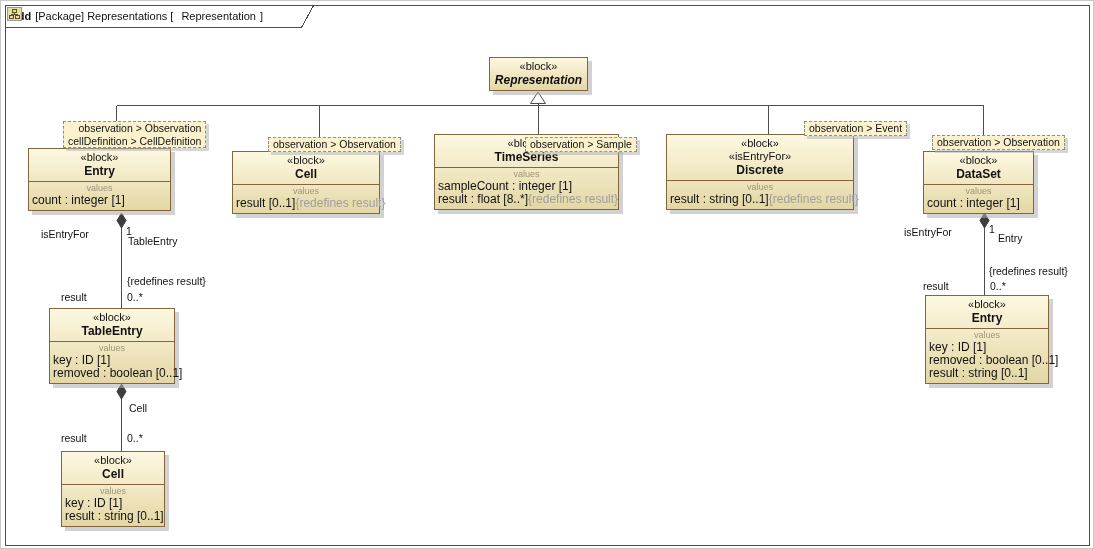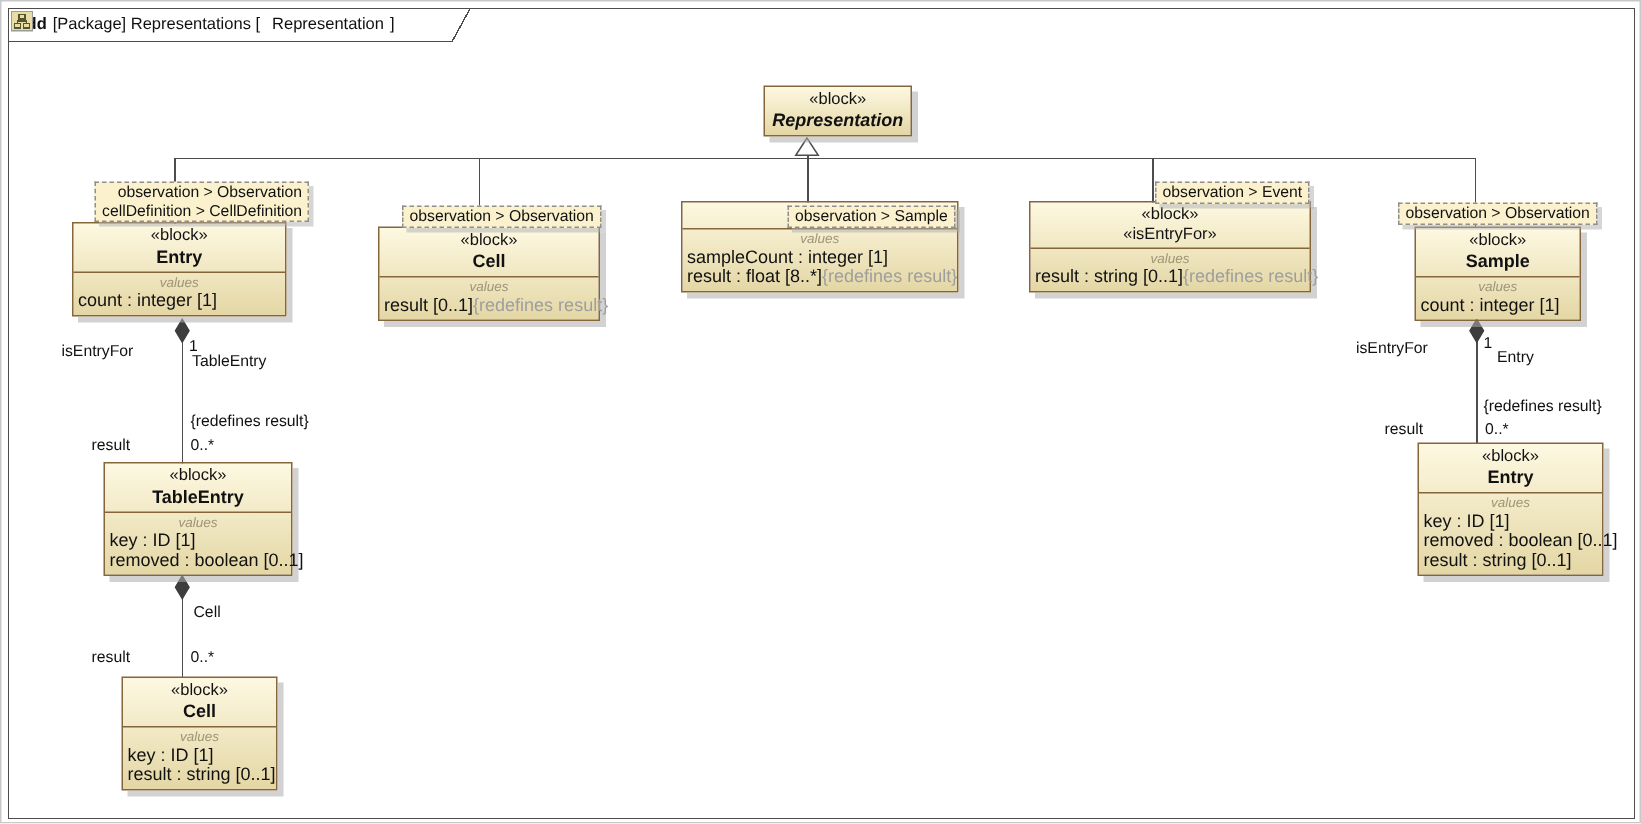--- a/index.html
+++ b/index.html
@@ -17,28 +17,27 @@
   .tab .kw{font-weight:bold;margin-right:4px;}
   .tab .ctx{margin-right:4px;}
   .tab .dname{margin:0 4px;}
   .dicon{width:15px;height:14px;display:inline-block;}
   
   .block{
     position:absolute;z-index:2;box-sizing:border-box;
     background:linear-gradient(#FDF8E1,#E4D7A5);
     border:1px solid #85653C;
     box-shadow:4px 4px 0 rgba(173,173,173,0.55);
-    margin-left:20px;
   }
   .bhead{text-align:center;padding:2px 2px 2px;}
   .stereo{font-size:11px;line-height:13px;}
   .bname{font-size:12px;font-weight:bold;line-height:15px;}
   .bname.it{font-style:italic;}
   .bvalues{border-top:1px solid #85653C;padding:1px 3px 3px;}
-  .vlabel{text-align:center;font-size:9px;font-style:italic;color:#9E9678;line-height:11px;}
+  .vlabel{text-align:center;font-size:9px;color:#9E9678;line-height:11px;}
   .attr{font-size:12px;line-height:13px;white-space:nowrap;}
   .gray{color:#9E9E9E;}
   
   .flabel{
     position:absolute;z-index:3;background:#FBF2CD;border:1px dashed #8F8F8F;
     box-shadow:3px 3px 0 rgba(173,173,173,0.5);
     font-size:10.5px;line-height:12.5px;padding:0 4px;white-space:nowrap;text-align:right;
   }
   
   .clabel{position:absolute;z-index:2;font-size:10.5px;line-height:12px;white-space:nowrap;}
@@ -121,49 +120,51 @@
       <div class="attr"><span>result [0..1]</span><span class="gray">{redefines result}</span></div>
     </div>
   </div>
 
   <div class="flabel" style="left:524px;top:136px;">
     <div>observation &gt; Sample</div>
   </div>
   <div class="block" style="left:433px;top:133px;width:185px;">
     <div class="bhead">
       <div class="stereo">«block»</div>
+      <div class="bname">TimeSeries</div>
     </div>
     <div class="bvalues">
       <div class="vlabel">values</div>
       <div class="attr"><span>sampleCount : integer [1]</span><span class="gray"></span></div>
       <div class="attr"><span>result : float [8..*]</span><span class="gray">{redefines result}</span></div>
     </div>
   </div>
 
-  <div class="flabel" style="left:769px;top:120px;">
+  <div class="flabel" style="left:803px;top:120px;">
     <div>observation &gt; Event</div>
   </div>
   <div class="block" style="left:665px;top:133px;width:188px;">
     <div class="bhead">
       <div class="stereo">«block»</div>
       <div class="stereo">«isEntryFor»</div>
+      <div class="bname">Discrete</div>
     </div>
     <div class="bvalues">
       <div class="vlabel">values</div>
       <div class="attr"><span>result : string [0..1]</span><span class="gray">{redefines result}</span></div>
     </div>
   </div>
 
   <div class="flabel" style="left:931px;top:134px;">
     <div>observation &gt; Observation</div>
   </div>
   <div class="block" style="left:922px;top:150px;width:111px;">
     <div class="bhead">
       <div class="stereo">«block»</div>
-      <div class="bname">Sample</div>
+      <div class="bname">DataSet</div>
     </div>
     <div class="bvalues">
       <div class="vlabel">values</div>
       <div class="attr"><span>count : integer [1]</span><span class="gray"></span></div>
     </div>
   </div>
 
   <div class="block" style="left:48px;top:307px;width:126px;">
     <div class="bhead">
       <div class="stereo">«block»</div>

